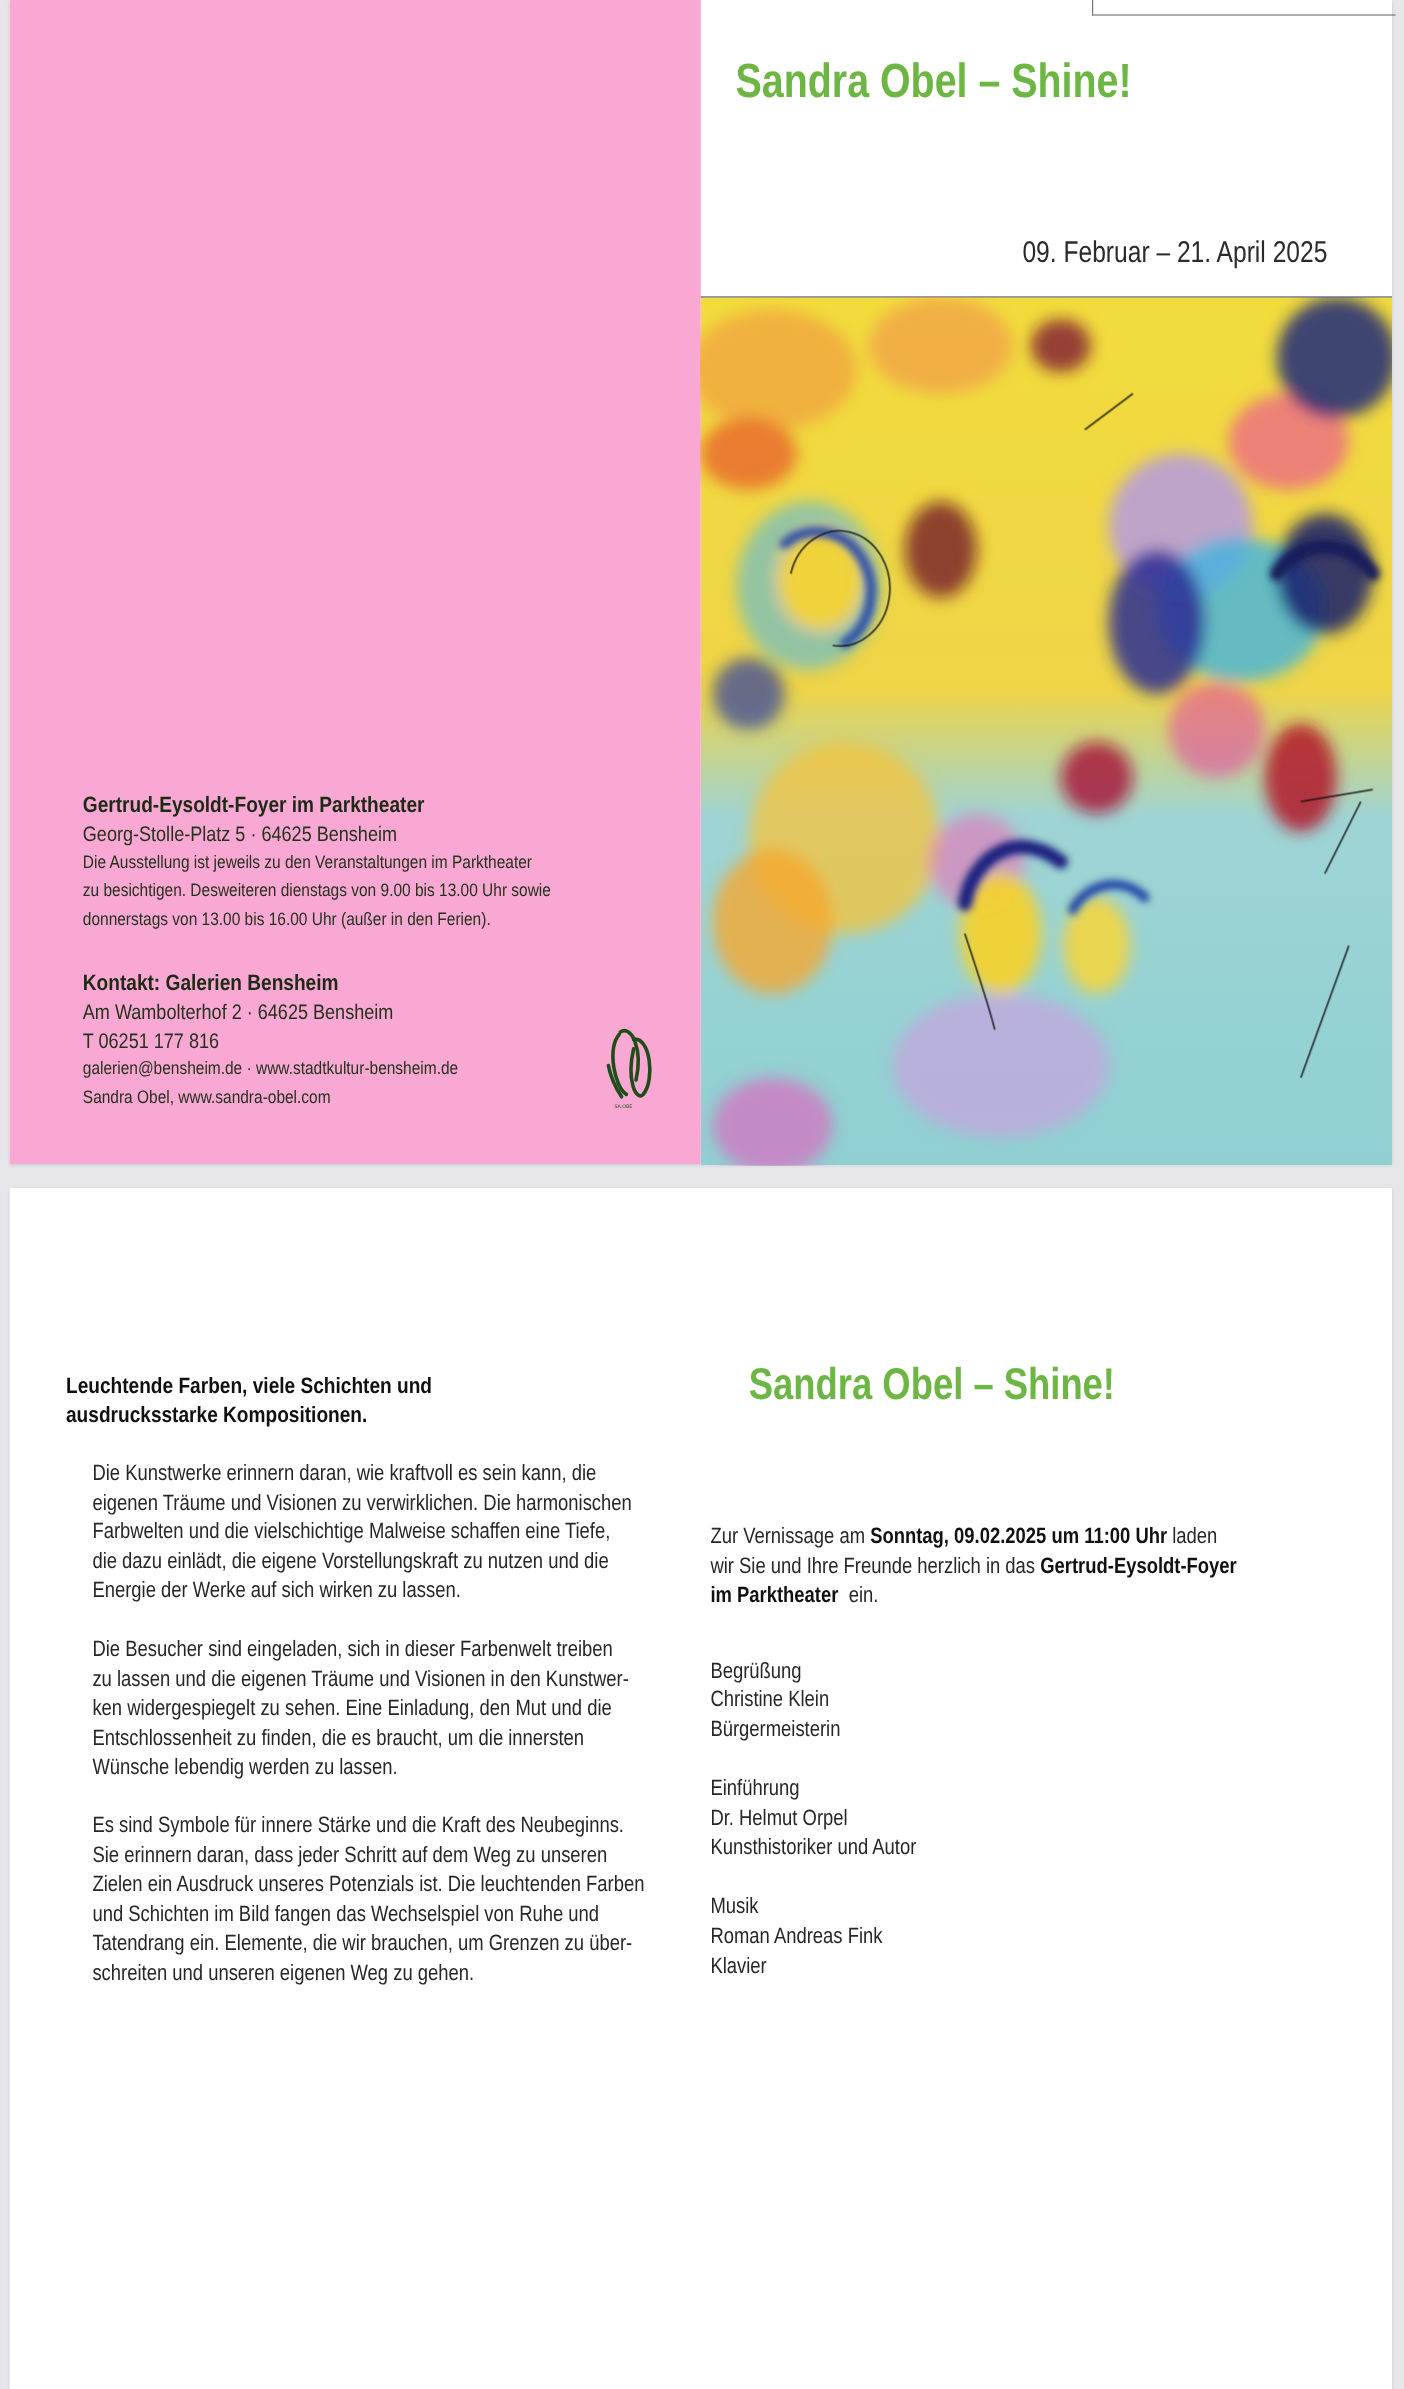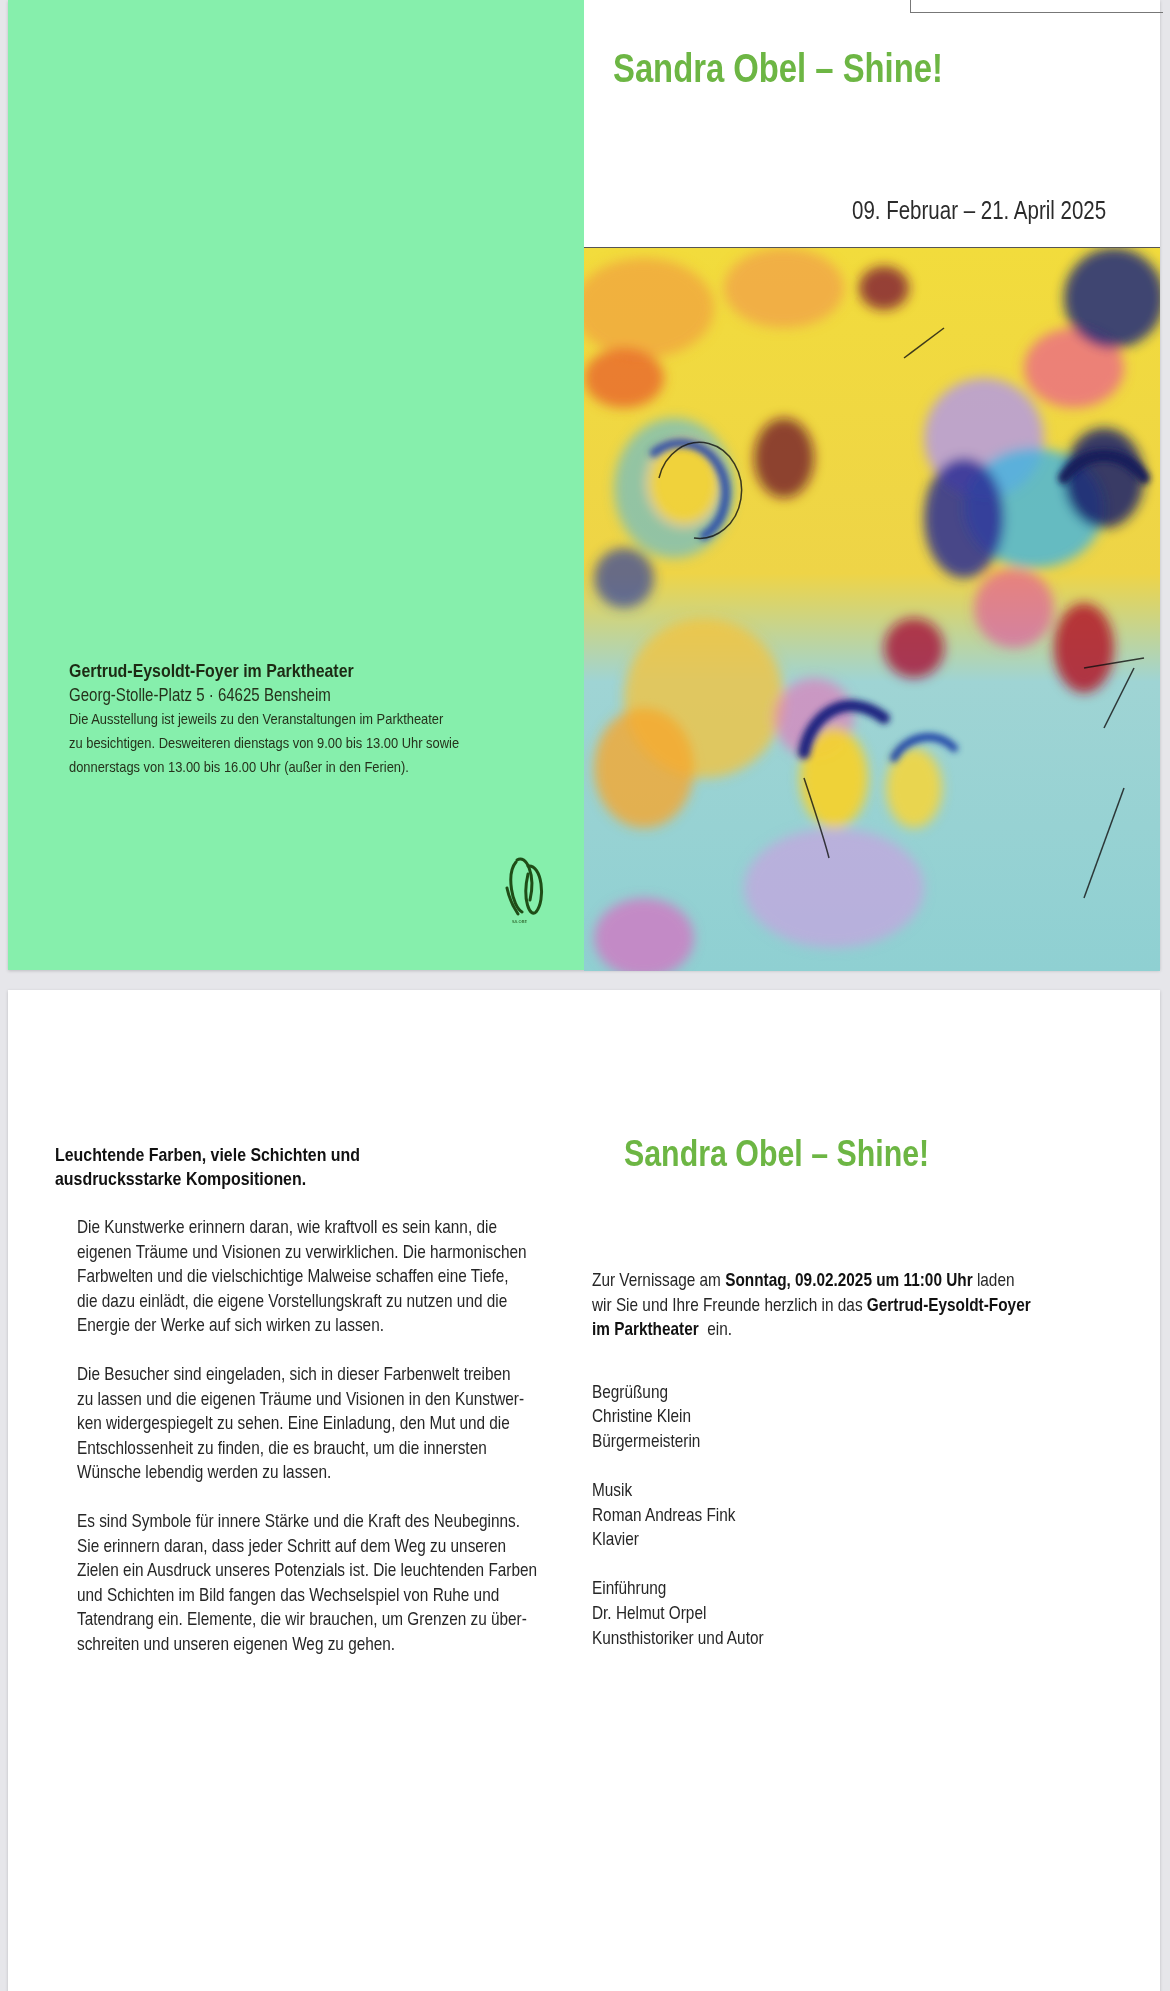--- a/index.html
+++ b/index.html
@@ -11,21 +11,21 @@
   .page {
     position: absolute; left: 8px; width: 1152px; background: #ffffff;
     box-shadow: 0 1px 3px rgba(0,0,0,0.18);
   }
   #page1 { top: 0; height: 970px; }
   #page2 { top: 990px; height: 1141px; }
 
   
   .green-panel {
     position: absolute; left: 0; top: 0; width: 576px; height: 970px;
-    background: #86efac;
+    background: #f9a8d4;
   }
   .venue-block {
     position: absolute; left: 61px; top: 659px; width: 500px; color: #1d2a14;
   }
   .venue-title, .contact-title {
     font-weight: bold; font-size: 18.5px; line-height: 24px; transform: scaleX(0.86); transform-origin: left;
     white-space: nowrap;
   }
   .addr { font-size: 17.5px; line-height: 24px; transform: scaleX(0.86); transform-origin: left; white-space: nowrap; color:#25321b; }
   .small { font-size: 15px; line-height: 24px; transform: scaleX(0.86); transform-origin: left; white-space: nowrap; color:#25321b; }
@@ -74,20 +74,27 @@
 <body>
 
 <div class="page" id="page1">
   <div class="green-panel">
     <div class="venue-block">
       <div class="venue-title">Gertrud-Eysoldt-Foyer im Parktheater</div>
       <div class="addr">Georg-Stolle-Platz 5 · 64625 Bensheim</div>
       <div class="small">Die Ausstellung ist jeweils zu den Veranstaltungen im Parktheater</div>
       <div class="small">zu besichtigen. Desweiteren dienstags von 9.00 bis 13.00 Uhr sowie</div>
       <div class="small">donnerstags von 13.00 bis 16.00 Uhr (außer in den Ferien).</div>
+    </div>
+    <div class="contact-block">
+      <div class="contact-title">Kontakt: Galerien Bensheim</div>
+      <div class="addr">Am Wambolterhof 2 · 64625 Bensheim</div>
+      <div class="addr">T 06251 177 816</div>
+      <div class="small">galerien@bensheim.de · www.stadtkultur-bensheim.de</div>
+      <div class="small">Sandra Obel, www.sandra-obel.com</div>
     </div>
     <svg class="logo" viewBox="0 0 46 75">
       <g fill="none" stroke="#1f4d17" stroke-width="3" stroke-linecap="round">
         <path d="M14 12 C4 24, 10 56, 20 62"></path>
         <path d="M15 10 C24 4, 34 24, 28 50"></path>
         <path d="M26 16 C40 14, 44 50, 34 62 C28 68, 20 50, 26 24"></path>
         <path d="M5 38 C7 48, 12 58, 16 64"></path>
       </g>
       <text x="10" y="73" font-size="4" fill="#1f4d17" font-family="DejaVu Sans, sans-serif">SA.OBE</text>
     </svg>
@@ -196,24 +203,24 @@
       <div class="line"><b>im Parktheater</b><span style="white-space:pre">  ein.</span></div>
     </div>
 
     <div class="program">
       <div class="program-group">
         <div class="line">Begrüßung</div>
         <div class="line">Christine Klein</div>
         <div class="line">Bürgermeisterin</div>
       </div>
       <div class="program-group">
+        <div class="line">Einführung</div>
+        <div class="line">Dr. Helmut Orpel</div>
+        <div class="line">Kunsthistoriker und Autor</div>
+      </div>
+      <div class="program-group">
         <div class="line">Musik</div>
         <div class="line">Roman Andreas Fink</div>
         <div class="line">Klavier</div>
       </div>
-      <div class="program-group">
-        <div class="line">Einführung</div>
-        <div class="line">Dr. Helmut Orpel</div>
-        <div class="line">Kunsthistoriker und Autor</div>
-      </div>
     </div>
   </div>
 </div>
 
 </body></html>

